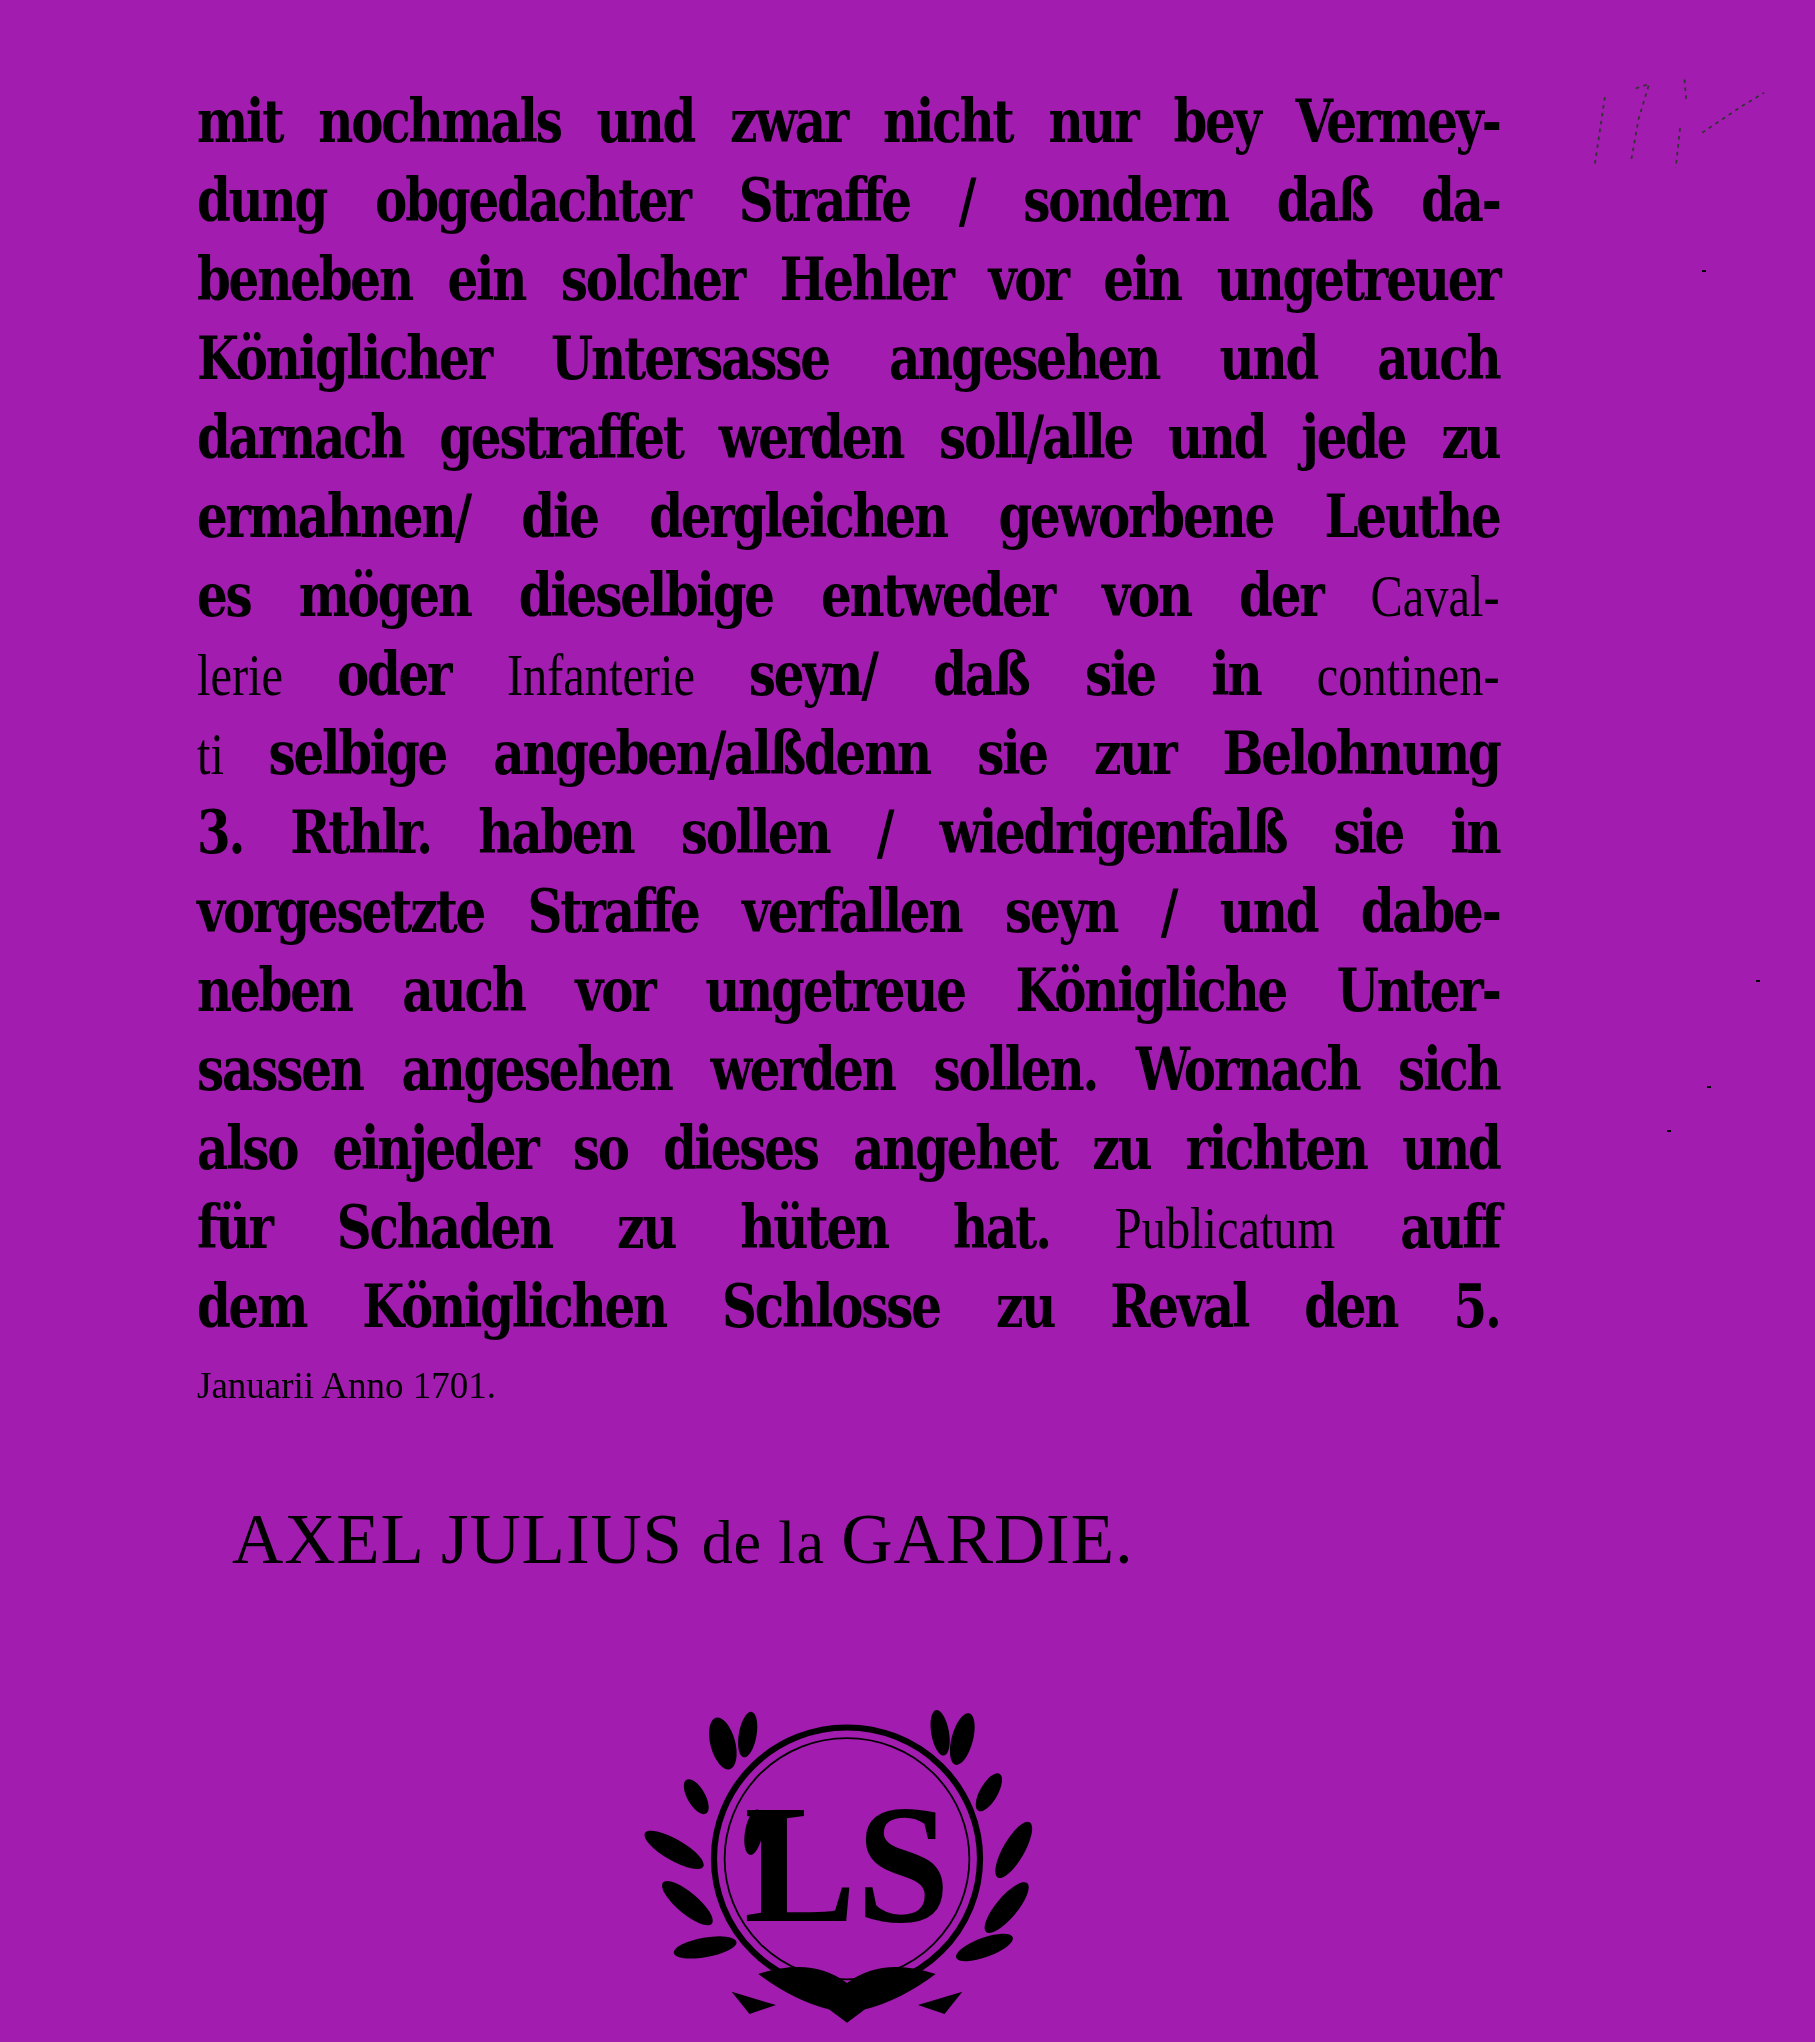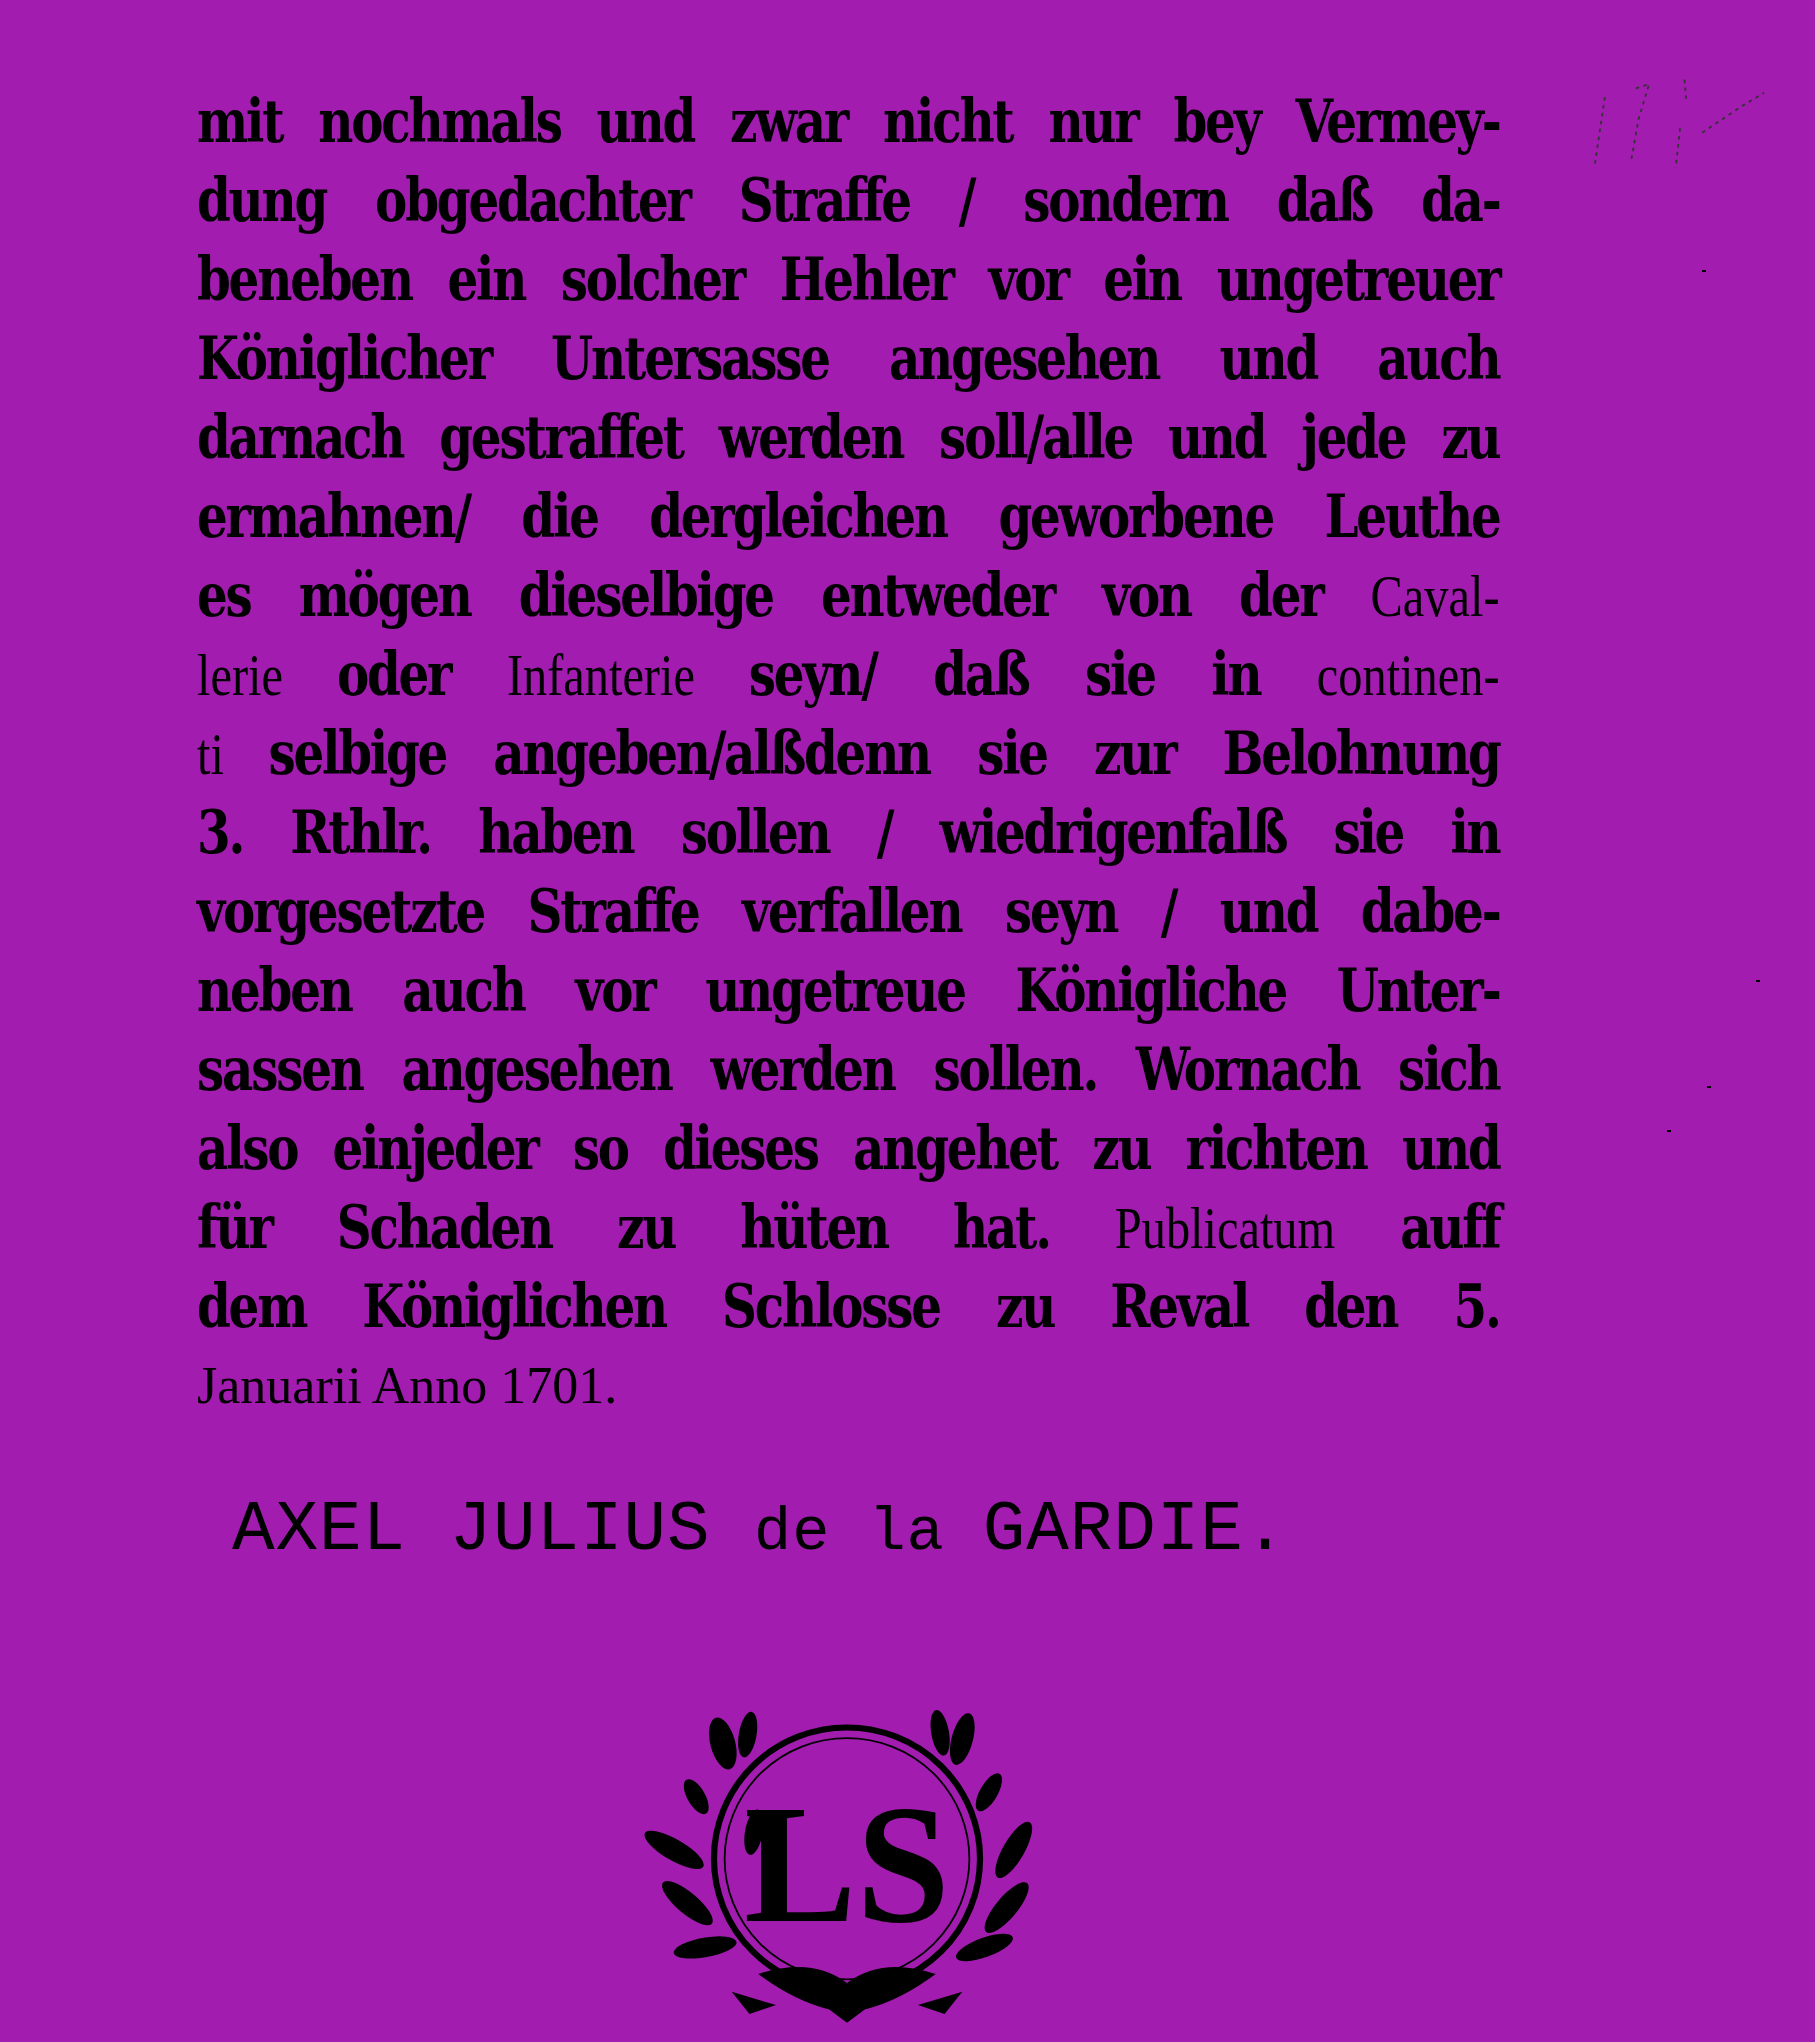--- a/index.html
+++ b/index.html
@@ -43,32 +43,32 @@
     .line .antiqua {
       font-family: "Liberation Serif", serif;
       font-weight: normal;
       letter-spacing: 0;
     }
     .line.last {
       text-align-last: left;
       font-family: "Liberation Serif", serif;
       font-weight: normal;
       letter-spacing: 0;
-      font-size: 52px;
+      font-size: 37px;
       transform: none;
       width: auto;
     }
     .signature {
       position: absolute;
       left: 232px;
       top: 1494px;
       width: 1170px;
-      font-family: Liberation Mono, monospace;
+      font-family: Liberation Serif, serif;
       font-size: 71px;
-      line-height: 72px;
+      line-height: 90px;
       letter-spacing: 0.9px;
       white-space: nowrap;
     }
     .signature .small {
       font-size: 62px;
     }
     .seal {
       position: absolute;
       left: 634px;
       top: 1708px;

